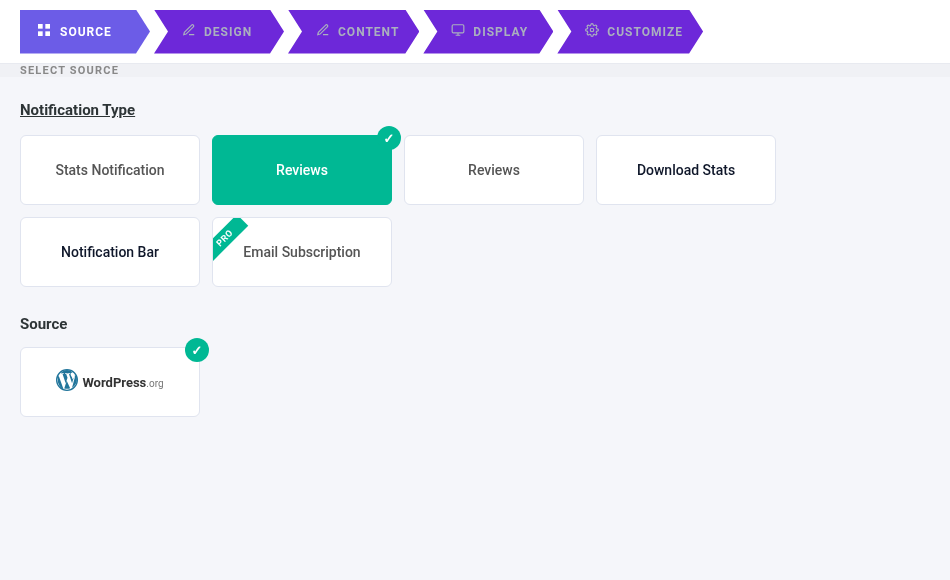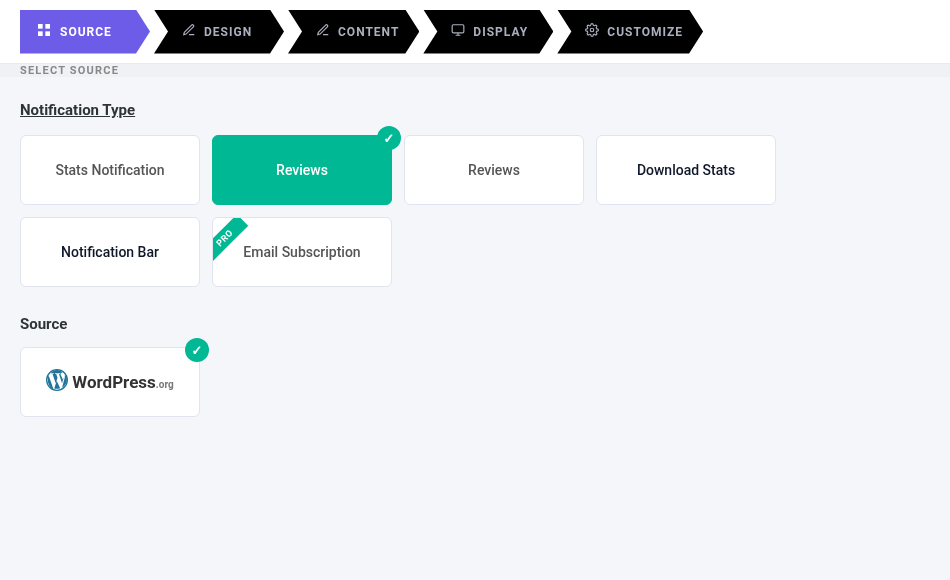--- a/index.html
+++ b/index.html
@@ -27,21 +27,21 @@
       align-items: center;
       height: 44px;
       padding: 0 20px 0 28px;
       position: relative;
       cursor: pointer;
       font-size: 13px;
       font-weight: 600;
       letter-spacing: 0.5px;
       text-transform: uppercase;
       color: #aab0be;
-      background: #000000;
+      background: #6d28d9;
       clip-path: polygon(0 0, calc(100% - 14px) 0, 100% 50%, calc(100% - 14px) 100%, 0 100%, 14px 50%);
       margin-right: 4px;
       min-width: 130px;
     }
 
     .step:first-child {
       clip-path: polygon(0 0, calc(100% - 14px) 0, 100% 50%, calc(100% - 14px) 100%, 0 100%);
       padding-left: 16px;
     }
 
@@ -305,18 +305,18 @@
   <div class="source-card">
     <div class="source-check-badge">✓</div>
     <div class="wp-logo">
       <span class="wp-logo-icon">
         <svg width="22" height="22" viewBox="0 0 100 100" fill="#21759b">
           <circle cx="50" cy="50" r="47" fill="none" stroke="#21759b" stroke-width="6"></circle>
           <path d="M8 50c0 18.7 10.8 34.9 26.6 42.7L11.5 28.6C9.3 35 8 42.3 8 50zm66.9-2c0-5.8-2.1-9.9-3.9-13-2.4-3.9-4.7-7.2-4.7-11.1 0-4.3 3.3-8.4 7.9-8.4.2 0 .4 0 .6.1C67.2 8.2 58.8 5 50 5 38.2 5 27.7 10.8 21.1 19.8c.9 0 1.7.1 2.5.1 4.1 0 10.4-.5 10.4-.5 2.1-.1 2.3 3 .2 3.2 0 0-2.1.2-4.4.3l14.1 41.9 8.5-25.4-6-16.5c-2.1-.1-4.1-.3-4.1-.3-2.1-.1-1.9-3.3.2-3.2 0 0 6.5.5 10.3.5 4.1 0 10.4-.5 10.4-.5 2.1-.1 2.3 3 .2 3.2 0 0-2.1.2-4.4.3l14 41.5 3.9-12.9c1.7-5.4 3-9.3 3-12.6zm-26.2 5.5L37.5 88.4c3.9 1.2 8.1 1.8 12.5 1.8 5.1 0 10.1-.9 14.6-2.5-.1-.2-.2-.3-.3-.5L48.7 53.5zm36.5-24.1c.2 1.5.3 3.1.3 4.8 0 4.7-.9 10-3.5 16.6L72.9 85.3C86.4 77.7 95 63.1 95 50c0-8.5-2.6-16.3-7-22.6-.1 0-.1.1-.2.1l.4-.1z"></path>
         </svg>
       </span>
       <div>
-        <span style="font-weight:700;font-size:17px;color:#333;">WordPress</span><span style="font-size:10px;color:#777;font-weight:700;margin-top:32px;">.org</span>
+        <span style="font-weight:700;font-size:13px;color:#333;">WordPress</span><span style="font-size:10px;color:#777;font-weight:400;margin-top:32px;">.org</span>
       </div>
     </div>
   </div>
 
 </div>
 
 </body></html>

